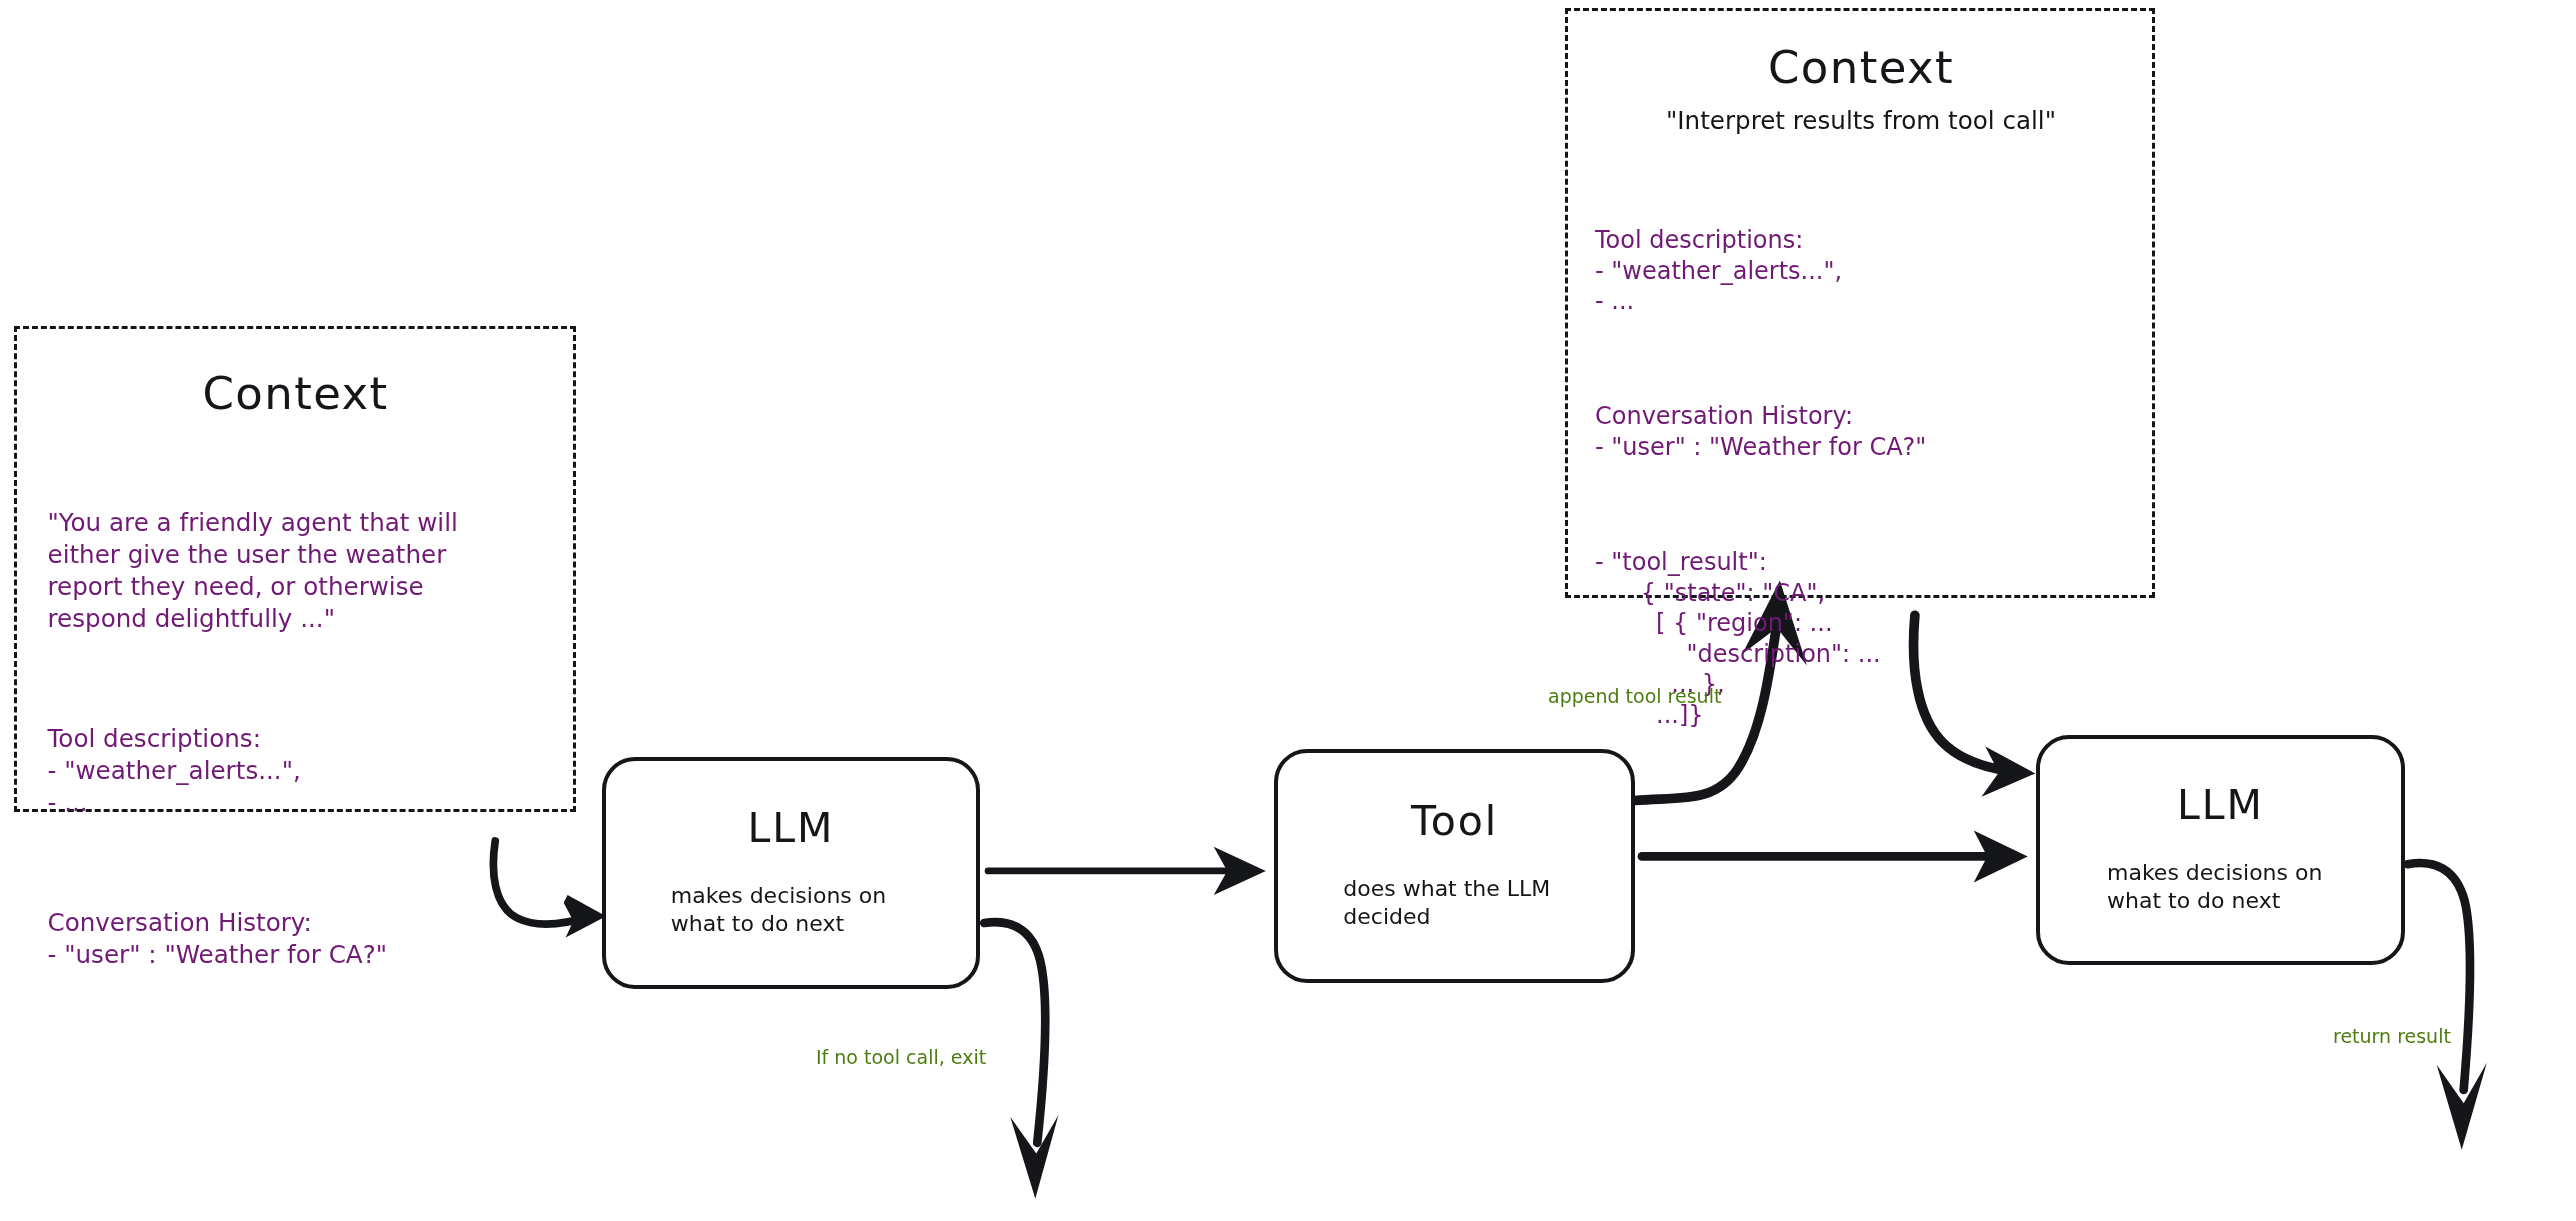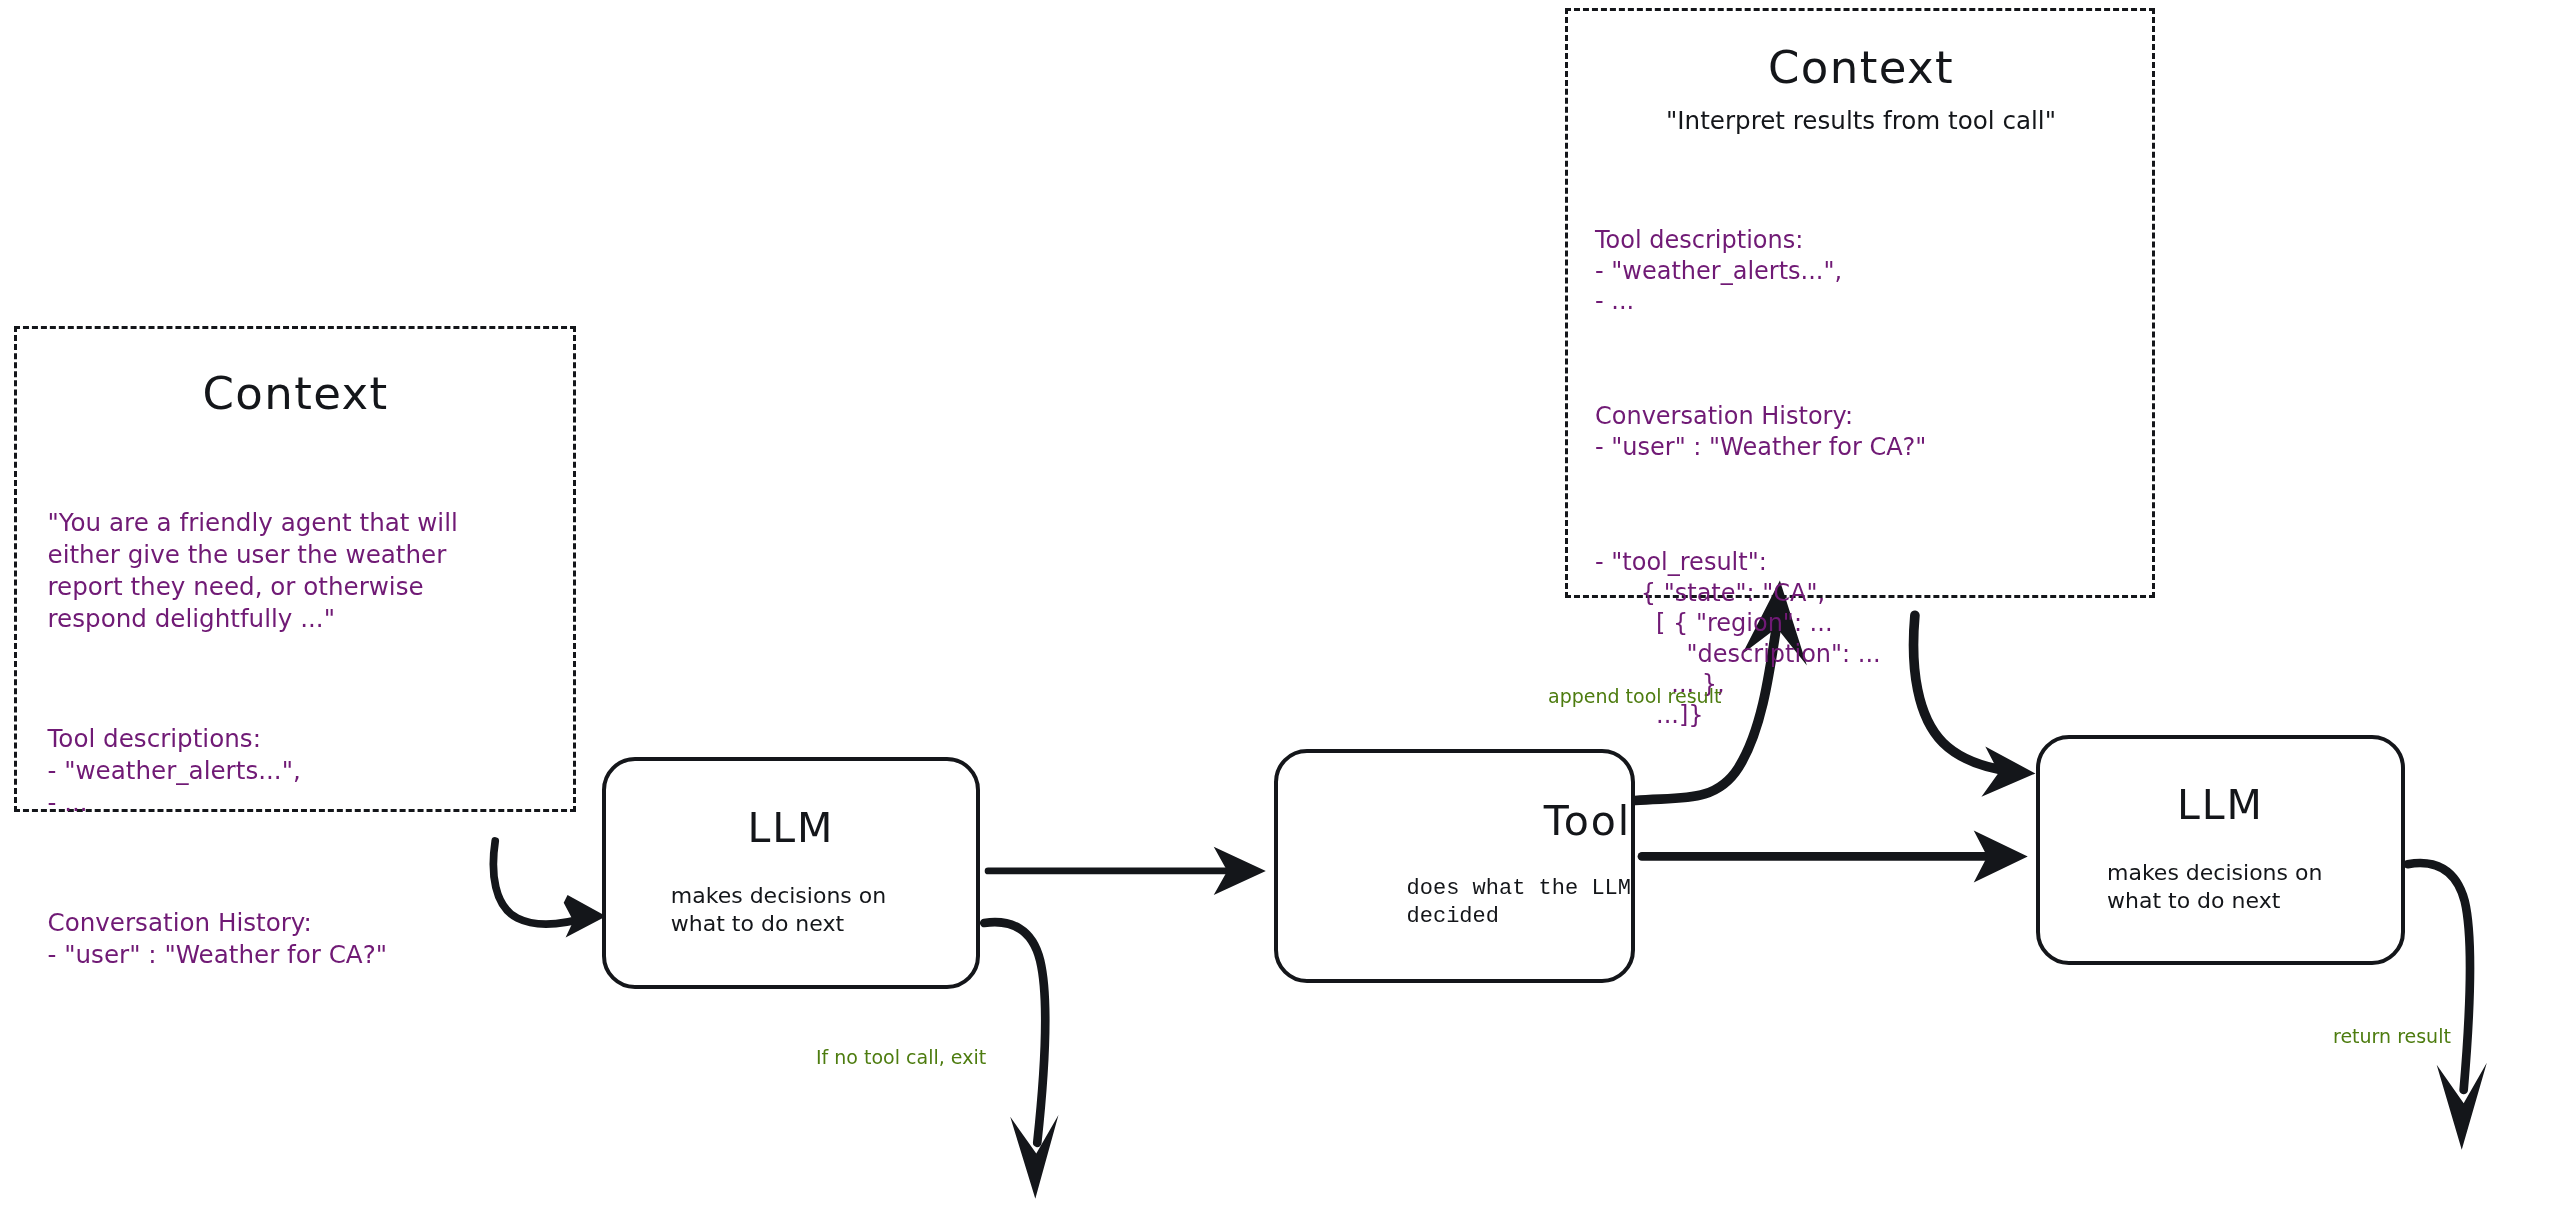--- a/index.html
+++ b/index.html
@@ -78,25 +78,25 @@
   .node-sub {
     margin-top: 33px;
     font-size: 22px;
     line-height: 1.28;
     text-align: left;
     color: #14161a;
     white-space: pre-line;
   }
 
   #node-llm-1 { left: 602px; top: 757px; width: 378px; height: 232px; }
-  #node-tool  { left: 1274px; top: 749px; width: 361px; height: 234px; align-items: flex-end; }
+  #node-tool  { left: 1274px; top: 749px; width: 361px; height: 234px; }
   #node-llm-2 { left: 2036px; top: 735px; width: 369px; height: 230px; }
 
   #node-llm-1 .node-sub { margin-left: -25px; }
-  #node-tool  .node-sub { margin-left: -15.4px; font-family: Liberation Mono, monospace; }
+  #node-tool  .node-sub { margin-left: -15.4px; }
   #node-llm-2 .node-sub { margin-left: -11.6px; }
 
   
   .edge-label {
     position: absolute;
     font-size: 19px;
     color: #4d7c0f;
     white-space: nowrap;
     line-height: 1;
   }

